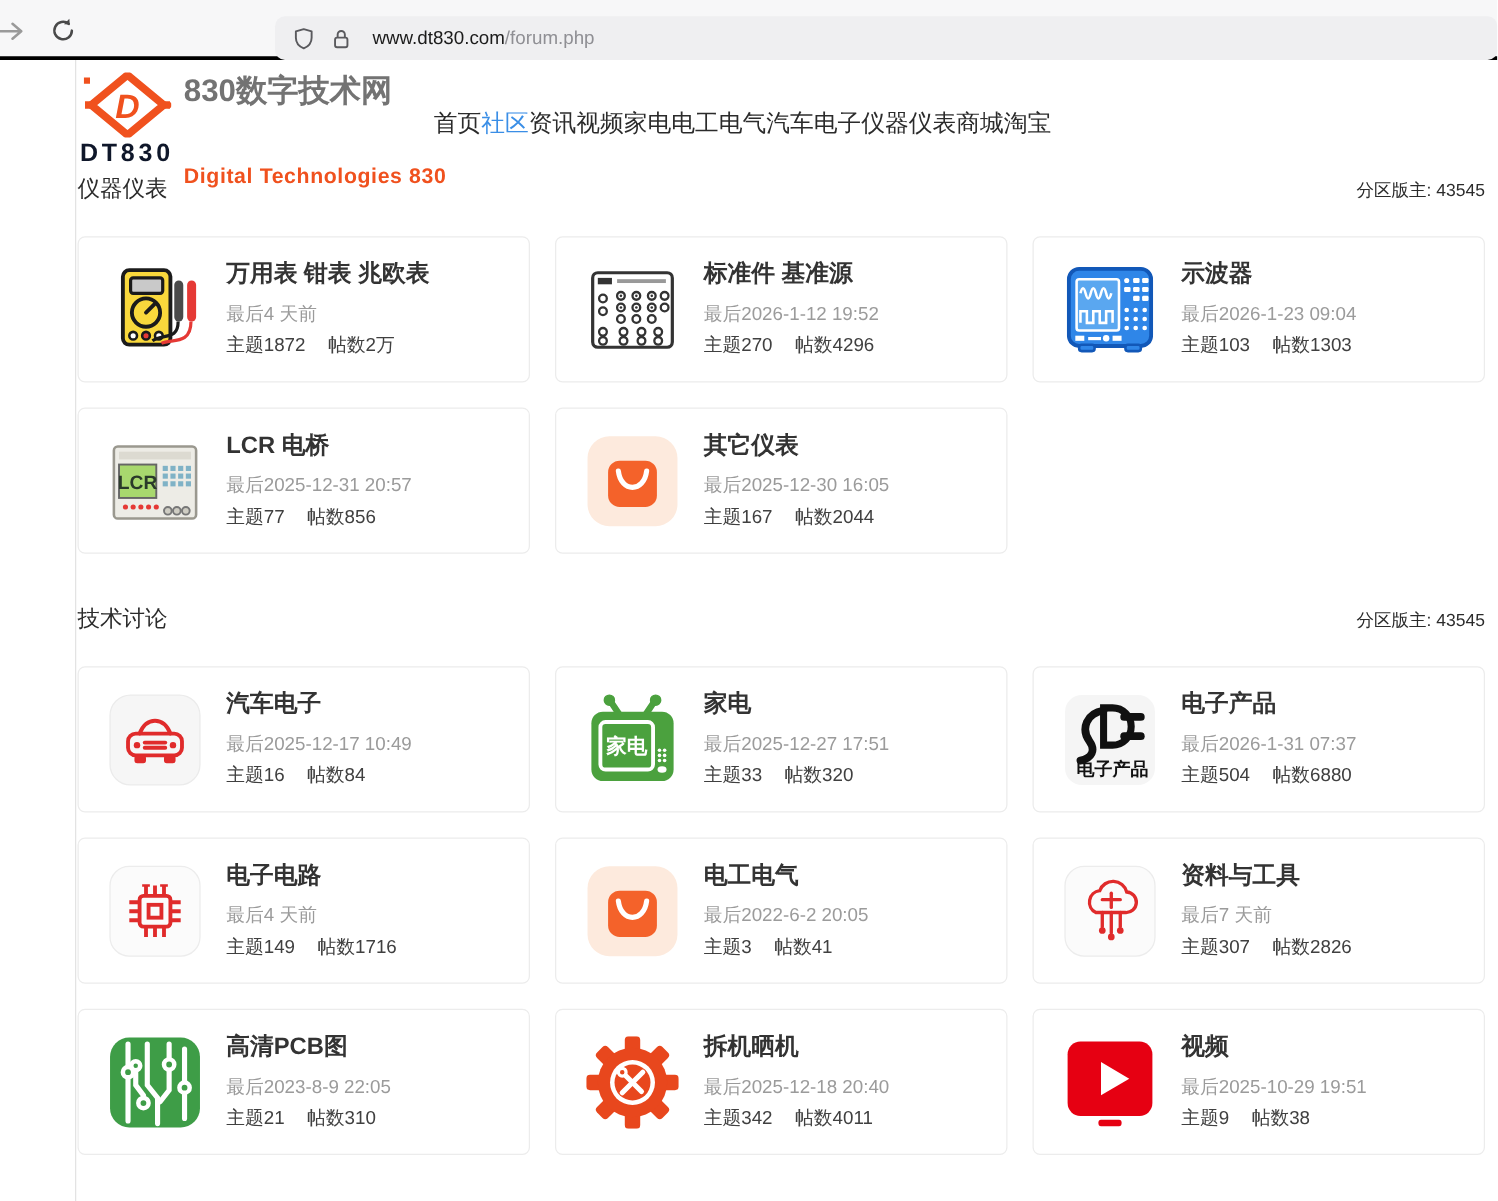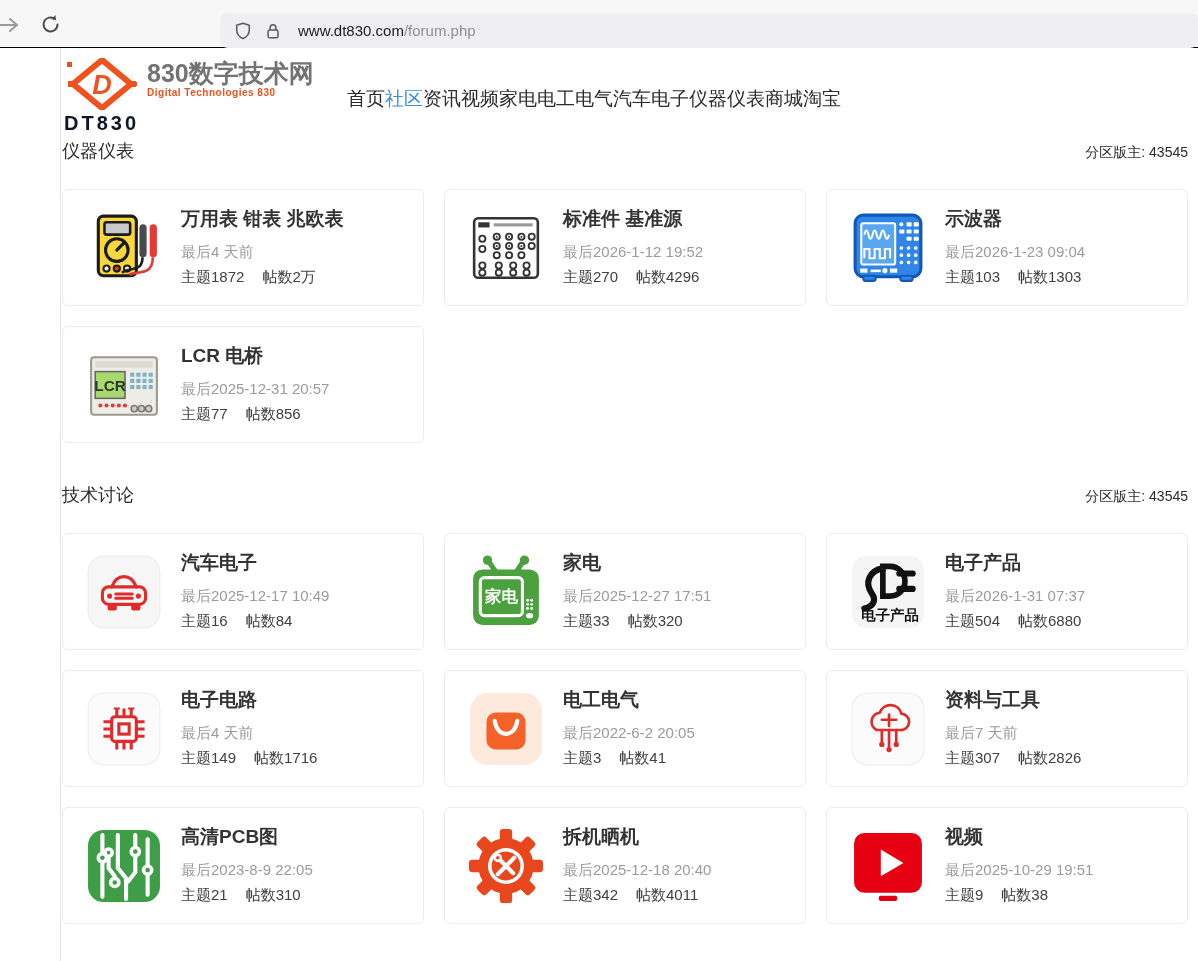--- a/index.html
+++ b/index.html
@@ -2,39 +2,39 @@
 <html><head>
 <meta charset="utf-8">
 <style>
   * { margin:0; padding:0; box-sizing:border-box; }
   html,body { width:1198px; height:961px; background:#fff; overflow:hidden;
     font-family:"Liberation Sans","DejaVu Sans",sans-serif; }
   .stage { position:relative; width:1198px; height:961px; background:#fff; overflow:hidden; }
 
   
   .chrome { position:absolute; top:0; left:0; width:1198px; height:48px;
-    background:#f7f7f8; border-bottom:1px solid #000000;text-decoration:underline; }
+    background:#f7f7f8; border-bottom:3px solid #000000;text-decoration:underline; }
   .nav-arrow { position:absolute; left:-6px; top:17px; width:26px; height:16px; }
   .reload-btn { position:absolute; left:40px; top:14px; width:21px; height:21px; }
   .url-bar { position:absolute; left:220px; top:13px; width:978px; height:35px;
     background:#efeff1; border-radius:8px; display:flex; align-items:center; padding-left:14px; }
   .url-ico { width:18px; height:18px; margin-right:12px; flex-shrink:0; }
   .url-text { font-size:15px; color:#1b1b1b; white-space:nowrap; margin-left:4px; }
   .url-text .path { color:#8f8f94; }
 
   
   .vline { position:absolute; left:60px; top:48px; bottom:0; width:1px; background:#e3e3e3; }
 
   
   .logo { position:absolute; left:64px; top:58px; display:flex; align-items:flex-start; cursor:pointer; }
   .logo-left { display:flex; flex-direction:column; align-items:center; }
   .logo-mark { font-size:20px; font-weight:bold; color:#0f172a; letter-spacing:3px; margin-top:2px; }
   .logo-right { margin-left:8px; margin-top:2px; }
   .logo-title { font-size:25px; font-weight:bold; color:#737373; line-height:27px; white-space:nowrap; }
-  .logo-sub { font-size:10px; font-weight:bold; color:#f0511e; letter-spacing:0.5px; white-space:nowrap; }
+  .logo-sub { font-size:17px; font-weight:bold; color:#f0511e; letter-spacing:0.5px; white-space:nowrap;margin-top:44px; }
 
   .topnav { position:absolute; left:347px; top:86px; right:0; height:30px;
     display:flex; overflow:hidden; white-space:nowrap; }
   .topnav .item { font-size:19px; color:#2b2b2b; cursor:pointer; flex-shrink:0; }
   .topnav .item.active { color:#3a8ee6; }
 
   
   .content { position:absolute; left:62px; right:10px; top:139px; }
   .section-head { display:flex; justify-content:space-between; align-items:baseline; margin-bottom:26px; }
   .section-title { font-size:18px; color:#2b2b2b; }
@@ -271,20 +271,37 @@
             </div>
             <div class="card-text">
               <div class="card-title">LCR 电桥</div>
               <div class="card-meta">最后2025-12-31 20:57</div>
               <div class="card-stats">
                 <span>主题77</span>
                 <span>帖数856</span>
               </div>
             </div>
           </div>
+          <div class="card">
+            <div class="card-icon">
+              <svg viewBox="0 0 72 72">
+                <rect x="1" y="1" width="70" height="70" rx="17" fill="#fdeadd"></rect>
+                <rect x="17" y="20" width="38" height="36" rx="9" fill="#f4622a"></rect>
+                <path d="M25 28 C27 45 45 45 47 28" fill="none" stroke="#fff" stroke-width="4" stroke-linecap="round"></path>
+              </svg>
+            </div>
+            <div class="card-text">
+              <div class="card-title">其它仪表</div>
+              <div class="card-meta">最后2025-12-30 16:05</div>
+              <div class="card-stats">
+                <span>主题167</span>
+                <span>帖数2044</span>
+              </div>
+            </div>
+          </div>
         </div>
       </section>
       <section>
         <div class="section-head">
           <div class="section-title">技术讨论</div>
           <div class="section-mod">分区版主: 43545</div>
         </div>
         <div class="grid">
           <div class="card">
             <div class="card-icon">

